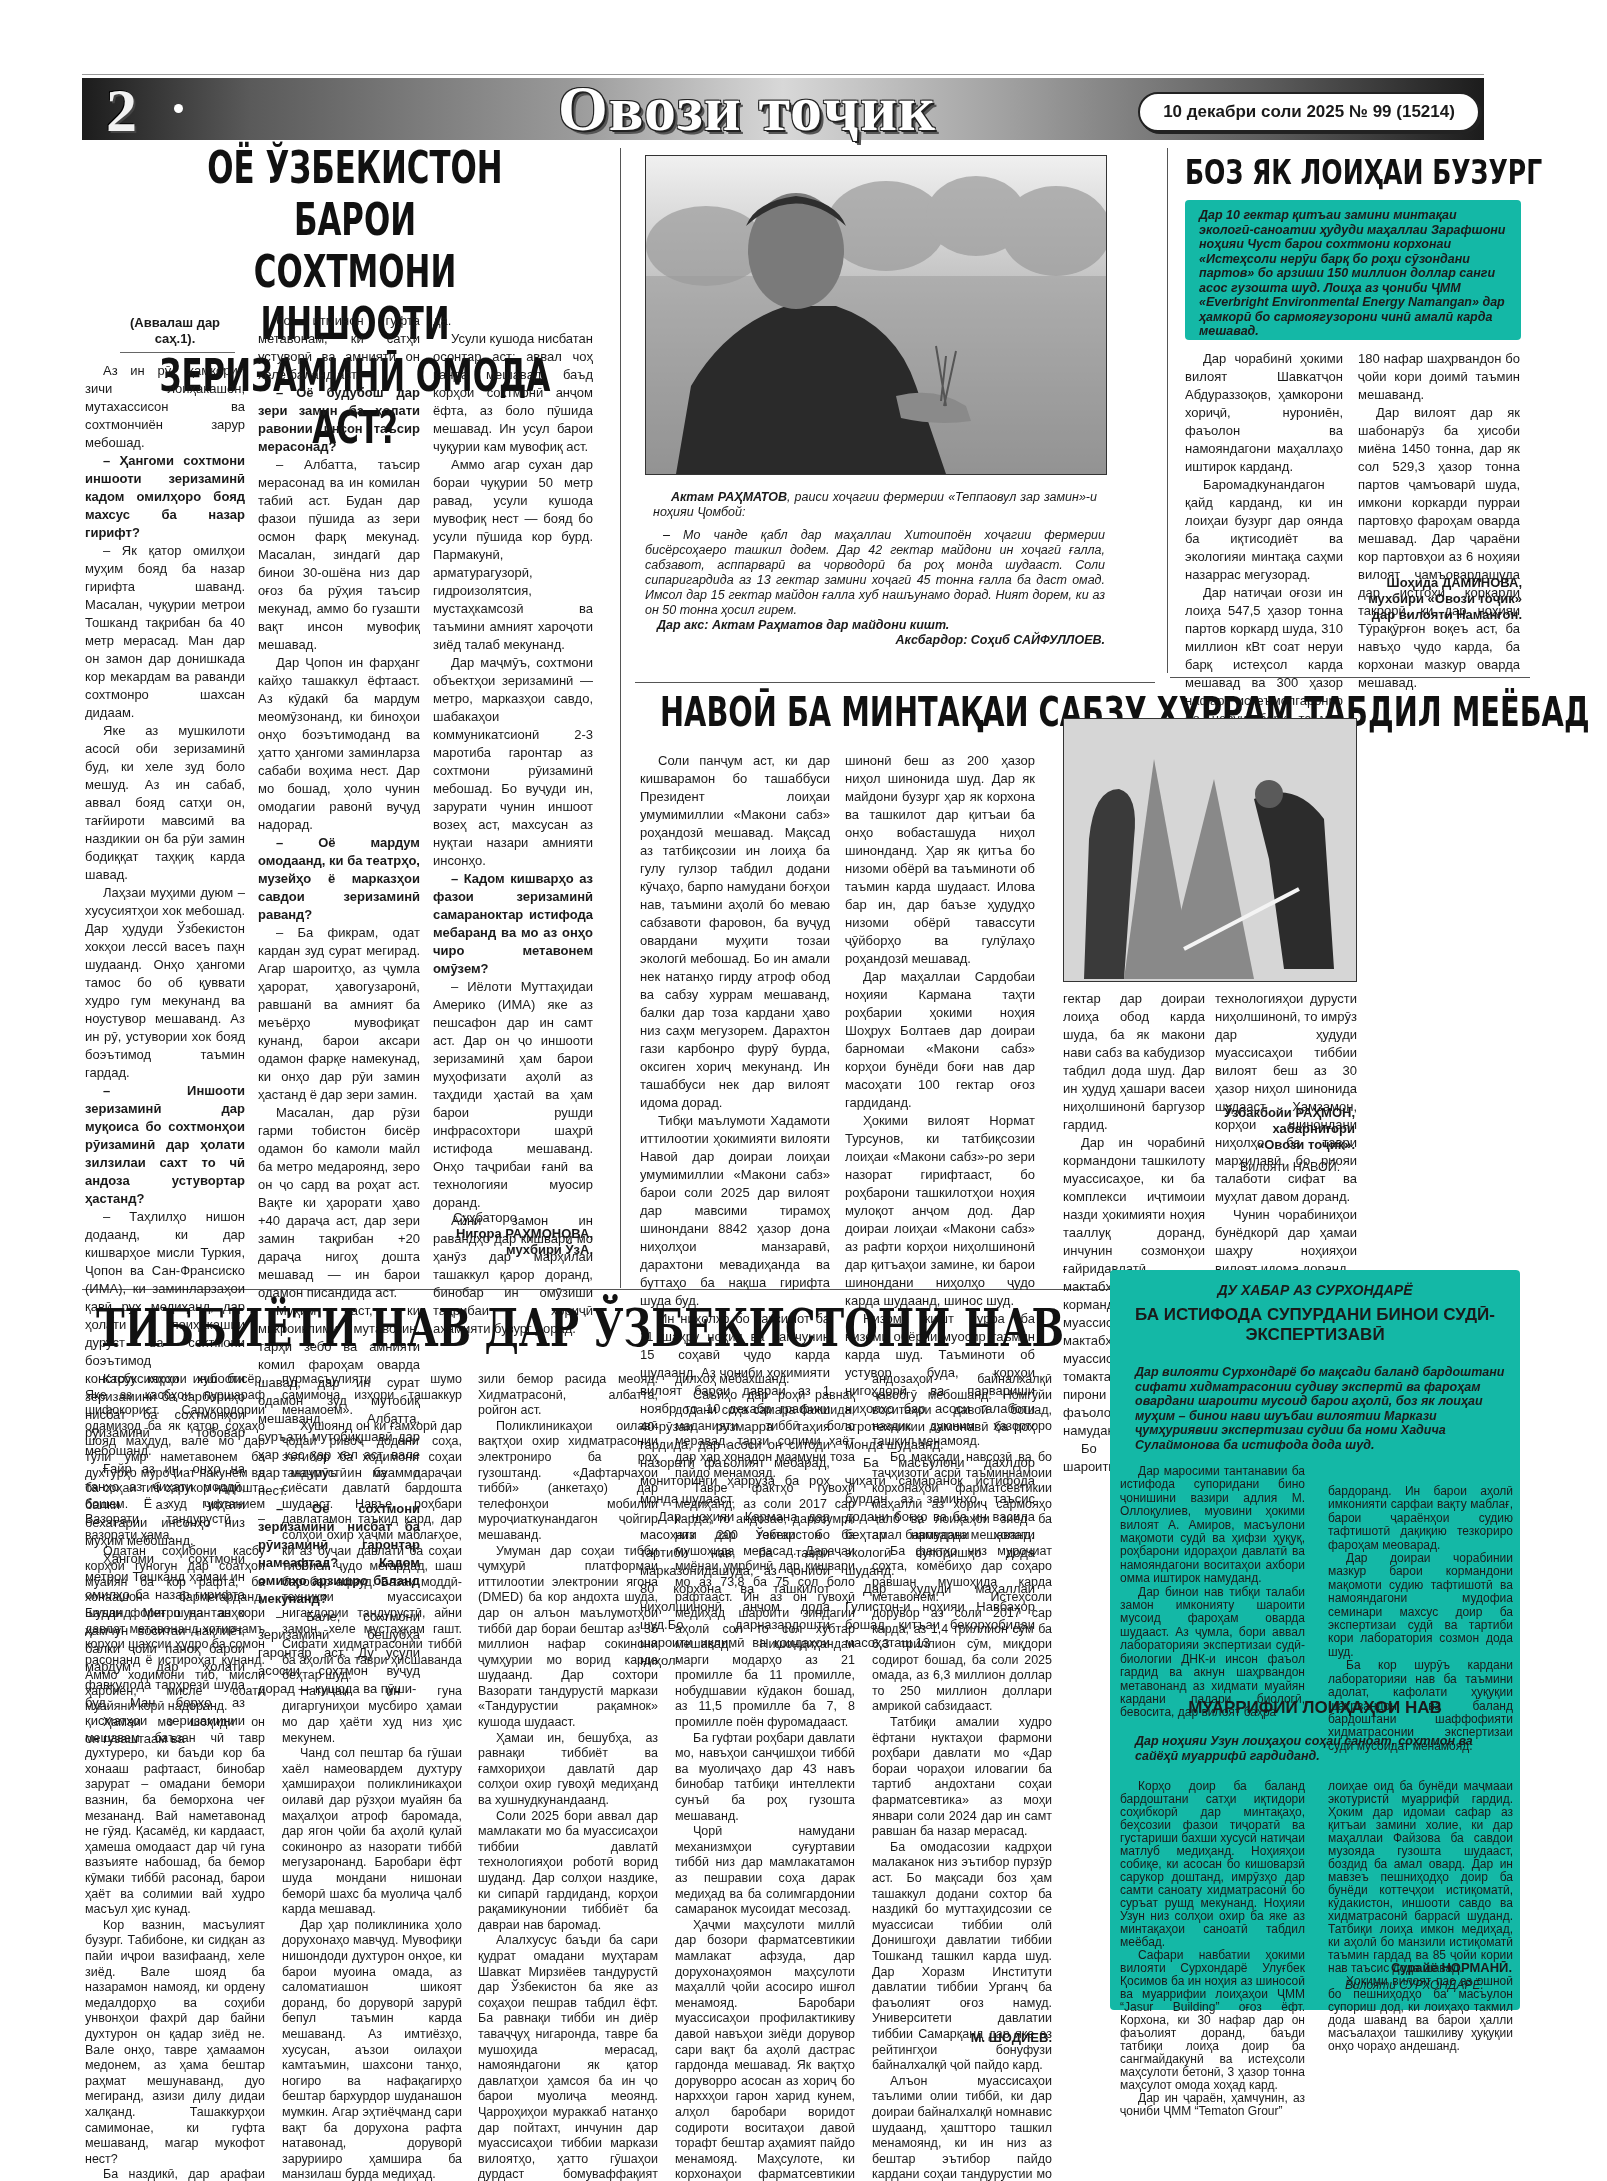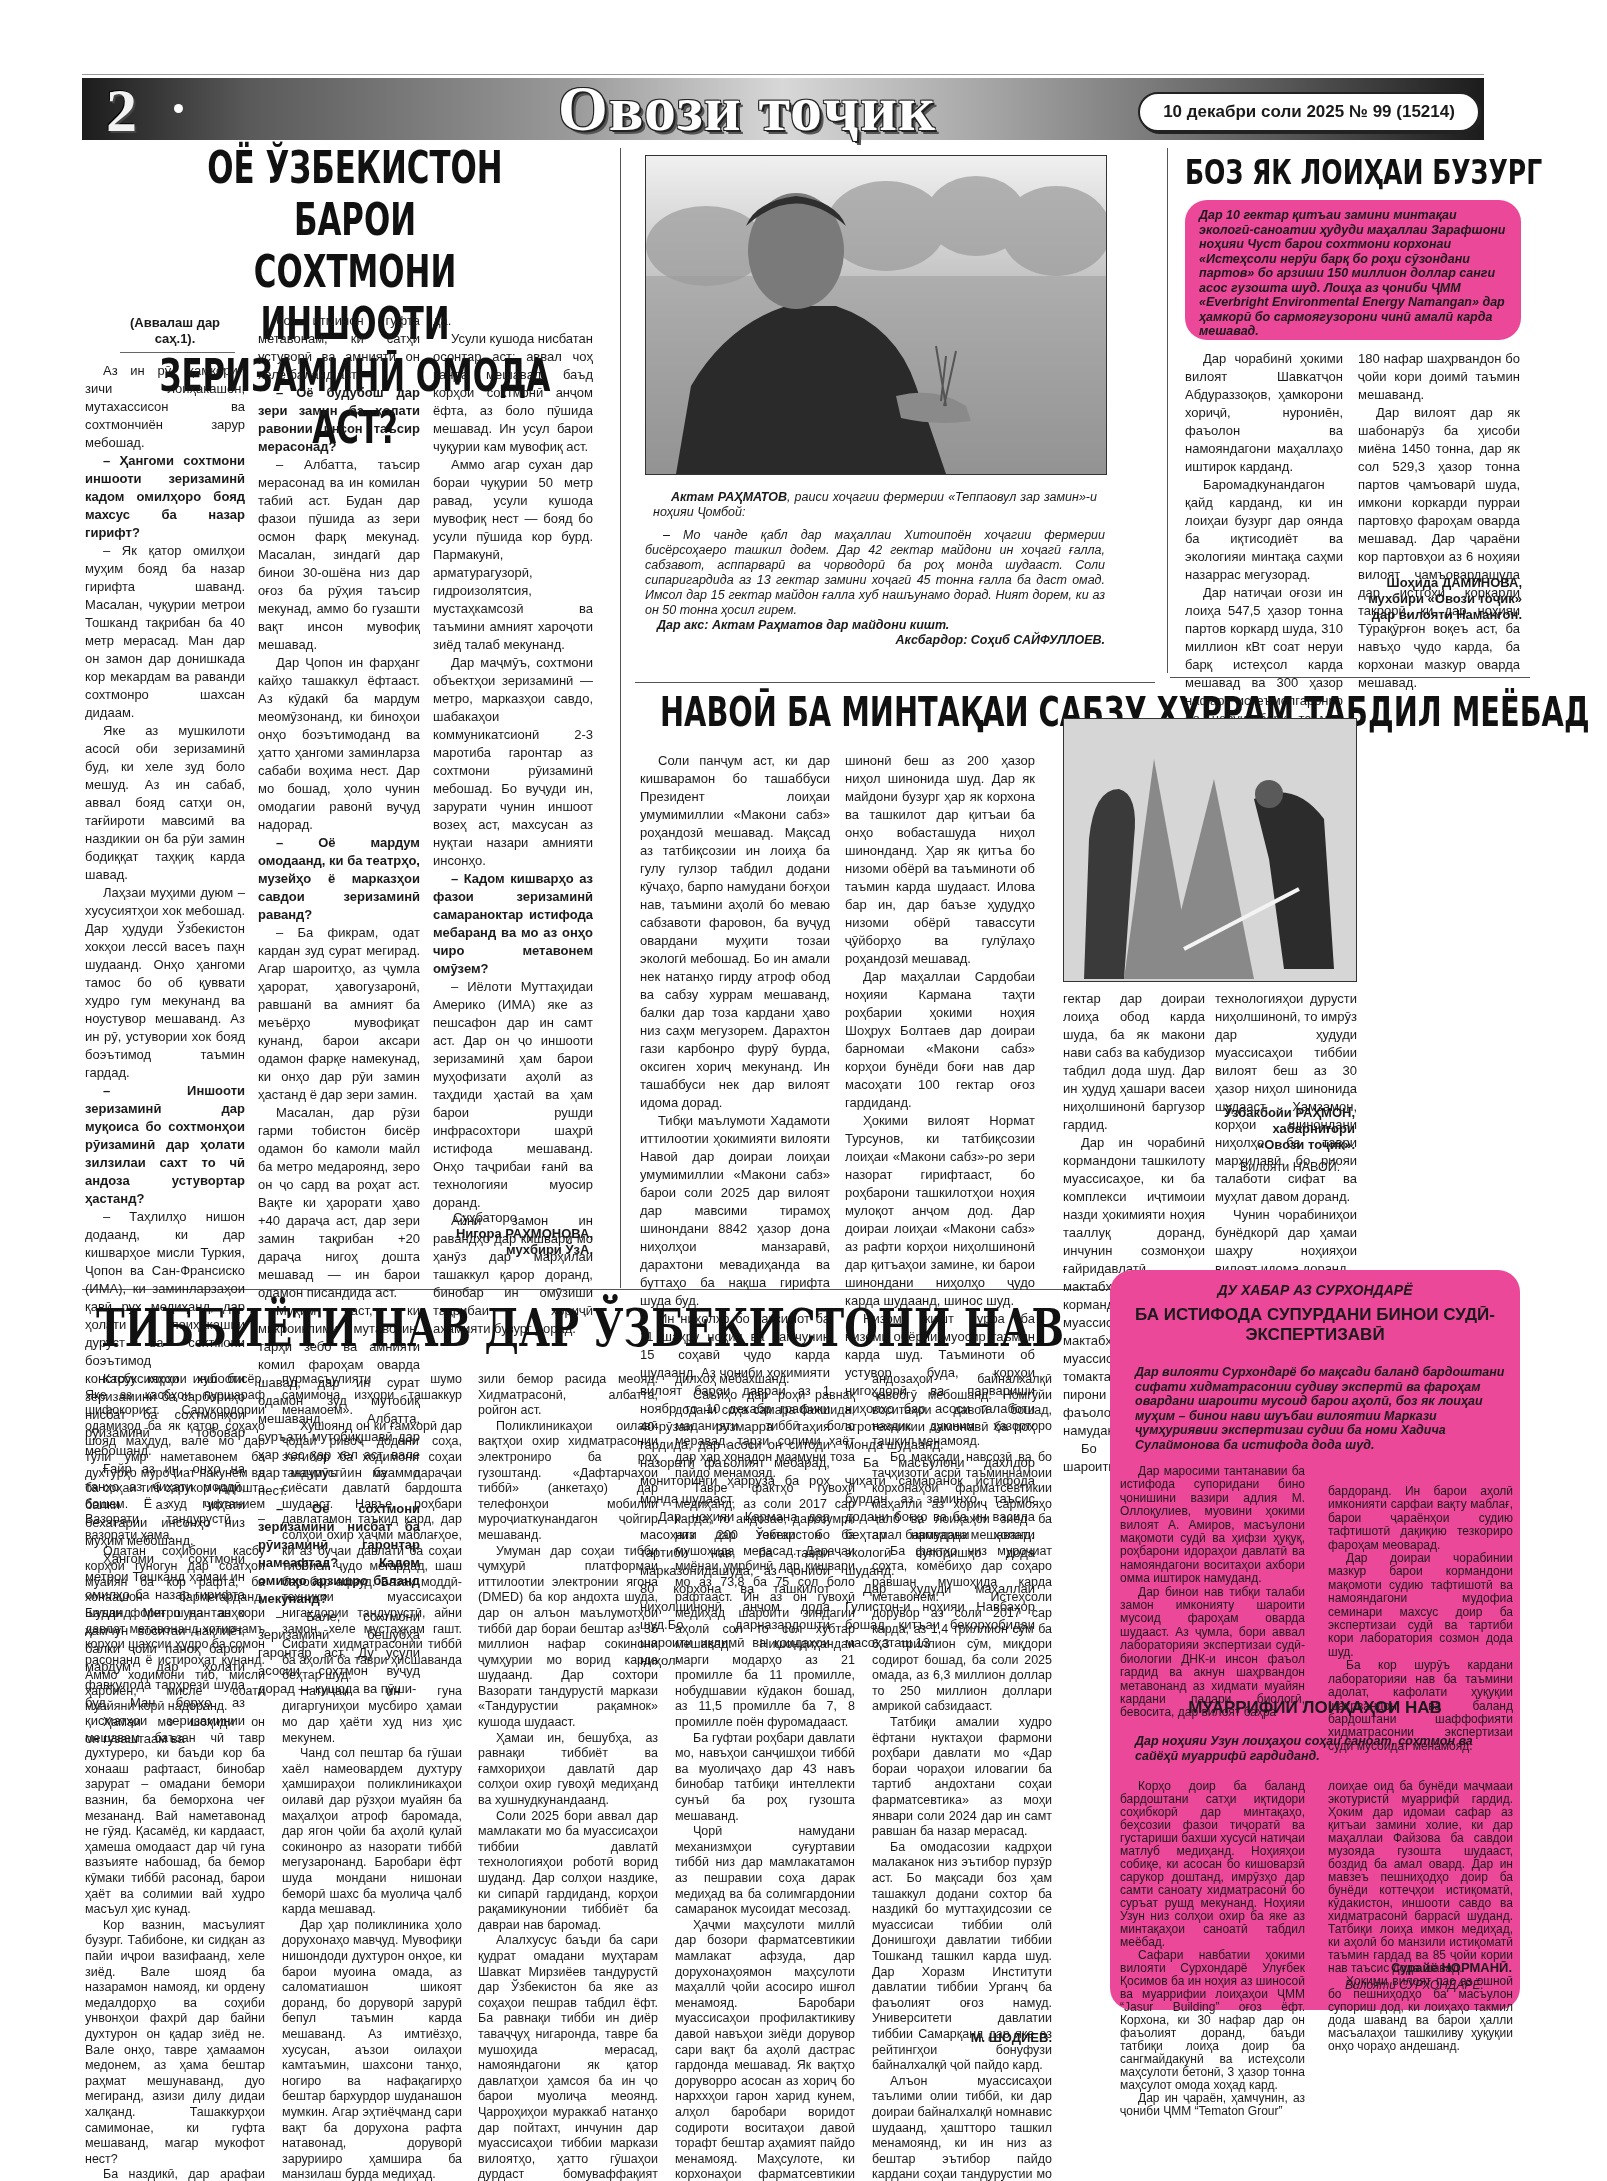--- a/index.html
+++ b/index.html
@@ -13,21 +13,21 @@
   .date-pill{left:1138px;top:92px;width:338px;height:36px;border:2px solid #222;border-radius:20px;background:#fff;box-shadow:2px 2px 0 #222;display:flex;align-items:center;justify-content:center;font-family:"Liberation Sans Narrow","Liberation Sans",sans-serif;font-weight:bold;font-size:17px;}
   .rule-h{background:#555;height:2px;}
   .rule-v{background:#555;width:2px;}
   .headline{font-family:"DejaVu Sans Condensed","DejaVu Sans",sans-serif;font-weight:bold;color:#111;text-transform:uppercase;letter-spacing:0px;transform-origin:left top;}
   .body-text{font-size:13px;line-height:18px;text-align:justify;hyphens:auto;}
   .body-text p{margin:0;text-indent:18px;}
   .body-text p.q{font-weight:bold;}
   .col{position:absolute;}
   .photo{position:absolute;border:1px solid #333;overflow:hidden;background:linear-gradient(180deg,#e9e9e9 0%,#c9c9c9 40%,#9a9a9a 100%);}
   .caption{font-style:italic;font-size:12.5px;line-height:15px;text-align:justify;}
-  .grey-box{background:#ec4899;border-radius:22px;}
+  .grey-box{background:#14b8a6;border-radius:4px;}
   .lead-italic{font-style:italic;font-weight:bold;font-size:13.5px;line-height:18px;}
   .sign{font-weight:bold;font-size:13px;text-align:right;line-height:16px;}
 </style>
 </head>
 <body>
 
 <div class="abs rule-h" style="left:82px;top:74px;width:1402px;height:1px;background:#999"></div>
 <div class="abs masthead"></div>
 <div class="abs page-num">2</div>
 <div class="abs page-dot"></div>

